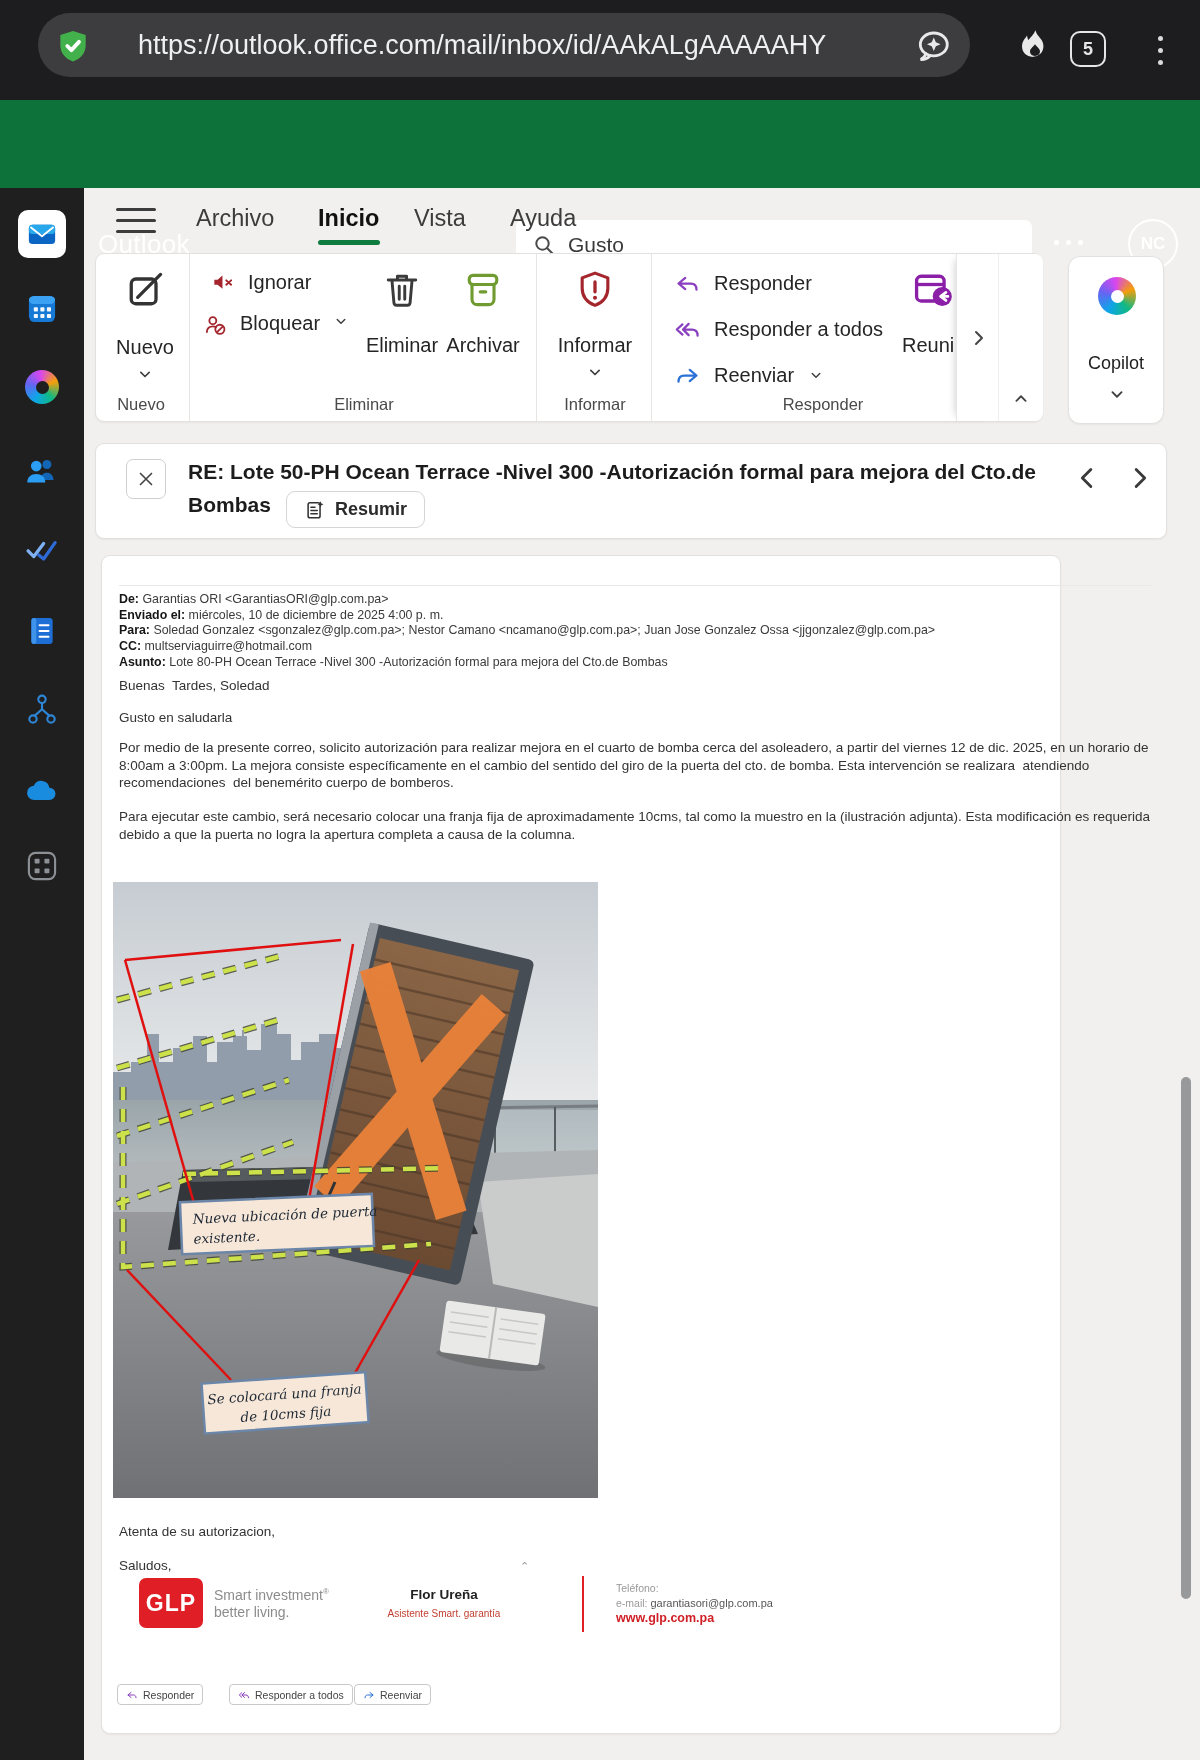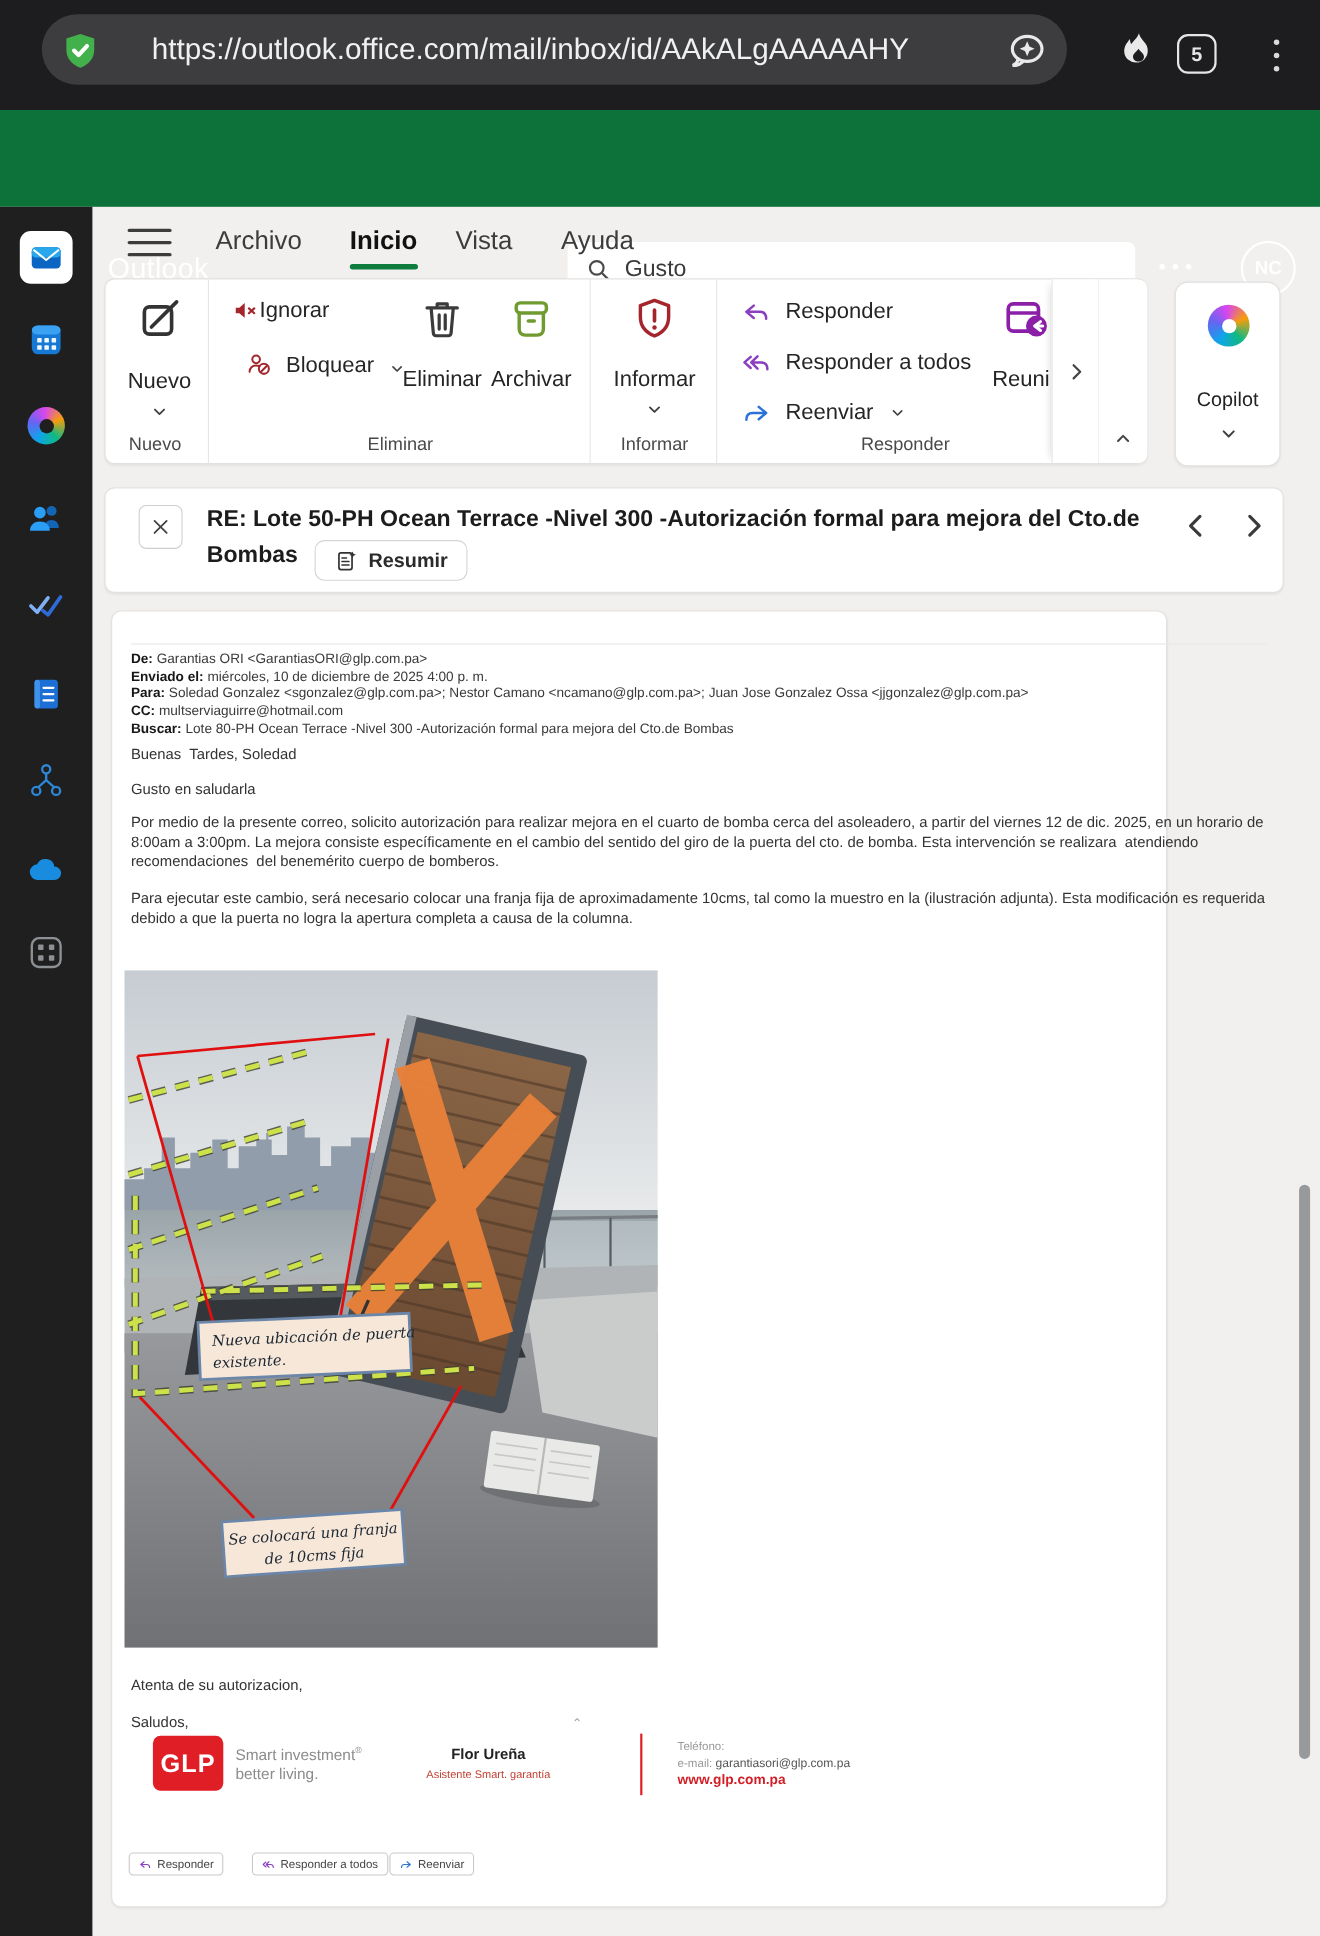--- a/index.html
+++ b/index.html
@@ -306,27 +306,27 @@
       <svg class="abs" style="left:17px;top:6px;color:#333" width="44" height="44">
           <use href="#i-compose"></use>
         </svg>
       <div class="abs rib-big" style="left:0;top:74px;width:78px;text-align:center">Nuevo</div>
       <svg class="abs rib-chev" style="left:29px;top:102px" width="20" height="20">
           <use href="#i-chev-down"></use>
         </svg>
     </div>
     <div class="abs vdiv" style="left:93px"></div>
 
-    <div class="abs" style="left:114px;top:12px;height:32px;display:flex;align-items:center;">
+    <div class="abs" style="left:114px;top:12px;height:32px;display:flex;align-items:center;gap:12px">
       <svg style="color:#a4262c" width="26" height="26">
           <use href="#i-mute"></use>
         </svg>
       <span class="rib-big">Ignorar</span>
     </div>
-    <div class="abs" style="left:126px;top:58px;height:32px;display:flex;align-items:flex-end;gap:12px">
+    <div class="abs" style="left:106px;top:58px;height:32px;display:flex;align-items:flex-start;gap:12px">
       <svg style="color:#a4262c" width="26" height="26">
           <use href="#i-block-person"></use>
         </svg>
       <span class="rib-big">Bloquear</span>
       <svg class="rib-chev" width="18" height="18">
           <use href="#i-chev-down"></use>
         </svg>
     </div>
     <div class="abs" style="left:265px;top:8px;width:82px;height:100px">
       <svg class="abs" style="left:19px;top:6px;color:#3b3b3b" width="44" height="44">
@@ -429,21 +429,21 @@
   </div>
 
   <div class="abs card email-card">
     <div class="abs hline"></div>
 
     <div class="abs meta">
       <div><b>De:</b> <span>Garantias ORI &lt;GarantiasORI@glp.com.pa&gt;</span></div>
       <div><b>Enviado el:</b> <span>miércoles, 10 de diciembre de 2025 4:00 p. m.</span></div>
       <div><b>Para:</b> <span>Soledad Gonzalez &lt;sgonzalez@glp.com.pa&gt;; Nestor Camano &lt;ncamano@glp.com.pa&gt;; Juan Jose Gonzalez Ossa &lt;jjgonzalez@glp.com.pa&gt;</span></div>
       <div><b>CC:</b> <span>multserviaguirre@hotmail.com</span></div>
-      <div><b>Buscar:</b> <span>Lote 80-PH Ocean Terrace -Nivel 300 -Autorización formal para mejora del Cto.de Bombas</span></div>
+      <div><b>Asunto:</b> <span>Lote 80-PH Ocean Terrace -Nivel 300 -Autorización formal para mejora del Cto.de Bombas</span></div>
     </div>
 
     <div class="abs body-txt" style="top:121px">Buenas  Tardes, Soledad</div>
     <div class="abs body-txt" style="top:153px">Gusto en saludarla</div>
     <div class="abs body-txt" style="top:183px">Por medio de la presente correo, solicito autorización para realizar mejora en el cuarto de bomba cerca del asoleadero, a partir del viernes 12 de dic. 2025, en un horario de 8:00am a 3:00pm. La mejora consiste específicamente en el cambio del sentido del giro de la puerta del cto. de bomba. Esta intervención se realizara  atendiendo recomendaciones  del benemérito cuerpo de bomberos.</div>
     <div class="abs body-txt" style="top:252px">Para ejecutar este cambio, será necesario colocar una franja fija de aproximadamente 10cms, tal como la muestro en la (ilustración adjunta). Esta modificación es requerida debido a que la puerta no logra la apertura completa a causa de la columna.</div>
 
     <svg class="abs" style="left:11px;top:326px" width="485" height="616" viewBox="0 0 485 616">
       <defs>
         <linearGradient id="sky" x1="0" y1="0" x2="0" y2="1">

